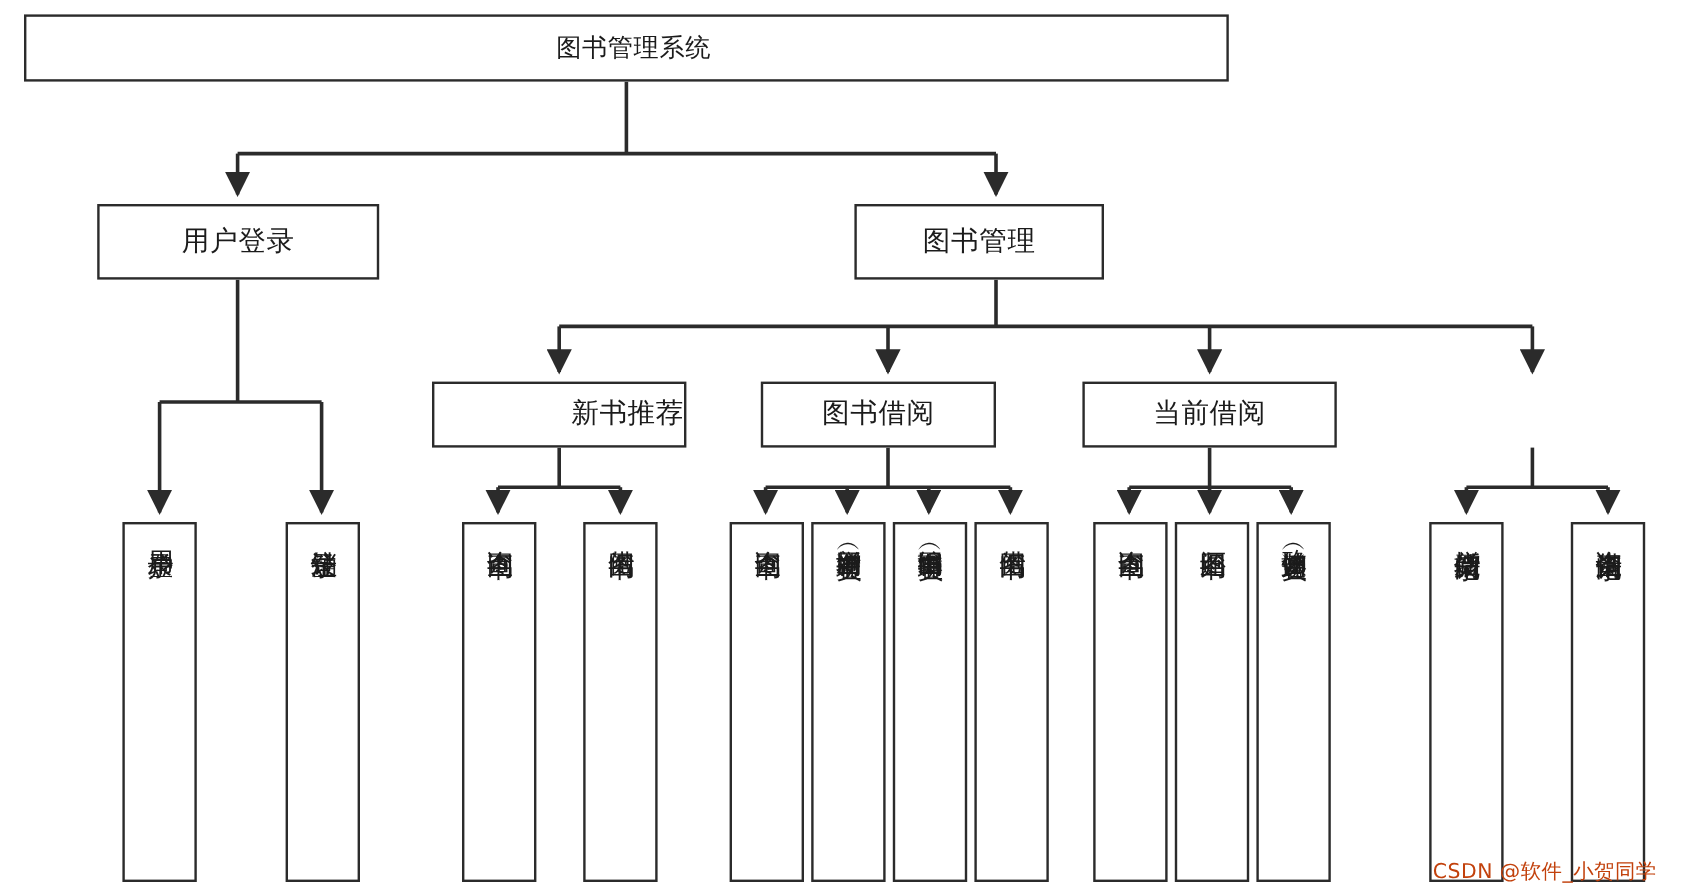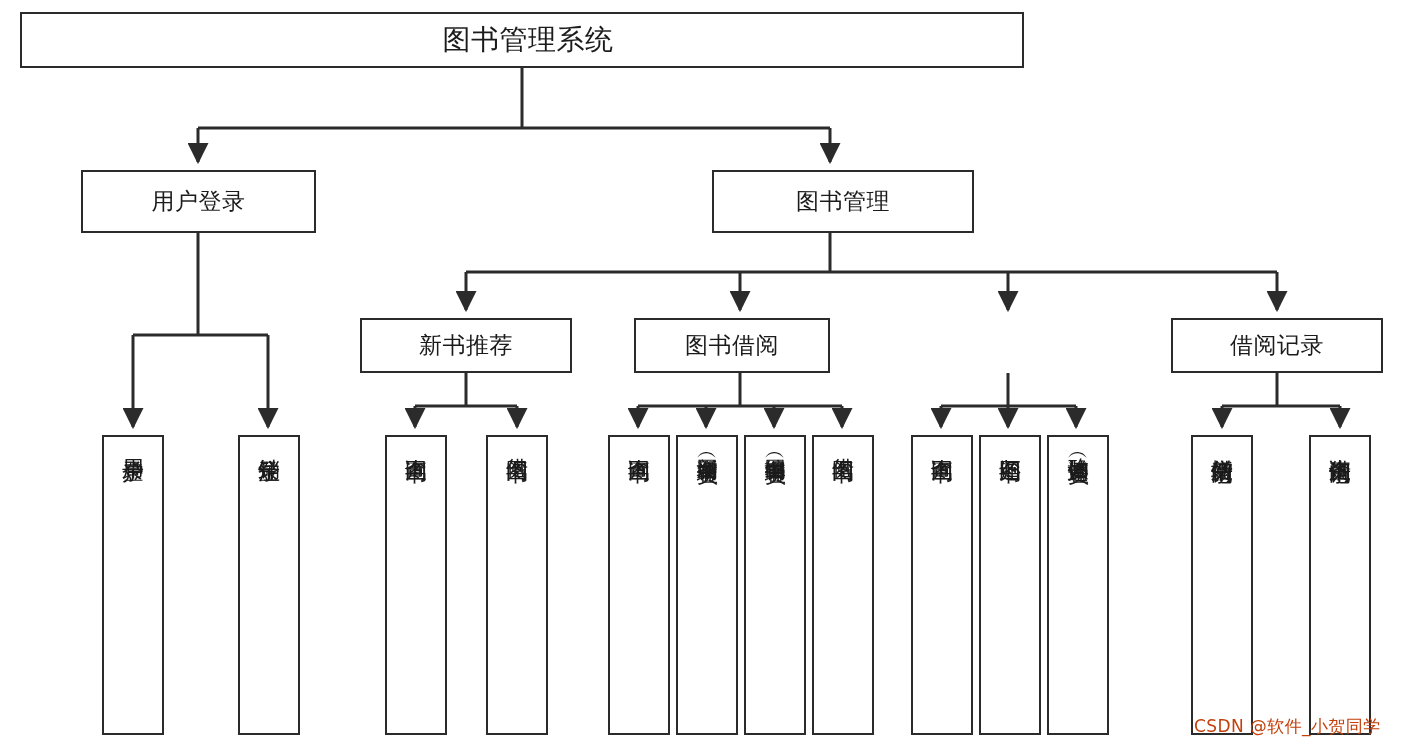--- a/index.html
+++ b/index.html
@@ -41,21 +41,21 @@
     text-align: center;
     line-height: 1.18;
     letter-spacing: 0.5px;
     white-space: nowrap;
   }
   
   .node.h .label {
     font-size: 23px;
   }
   .node.root .label {
-    font-size: 28px;
+    font-size: 21px;
     margin-left: 12px;
   }
   
   .node.v {
     align-items: flex-start;
     justify-content: center;
     padding-top: 4px;
   }
   .node.v .label {
     writing-mode: vertical-rl;
@@ -132,32 +132,32 @@
     </g>
   </svg>
 
   <div class="node h root" style="left:20px; top:12px; width:1004px; height:56px;">
     <span class="label">图书管理系统</span>
   </div>
 
   <div class="node h" style="left:81px; top:170px; width:235px; height:63px;">
     <span class="label">用户登录</span>
   </div>
-  <div class="node h" style="left:712px; top:170px; width:262px; height:63px;">
+  <div class="node h" style="left:712px; top:170px; width:208px; height:63px;">
     <span class="label">图书管理</span>
   </div>
 
-  <div class="node h" style="left:360px; top:318px; width:212px; height:55px;">
+  <div class="node h" style="left:360px; top:318px; width:212px; height:55px;justify-content:flex-end;">
     <span class="label">新书推荐</span>
   </div>
   <div class="node h" style="left:634px; top:318px; width:196px; height:55px;">
     <span class="label">图书借阅</span>
   </div>
-  <div class="node h" style="left:1171px; top:318px; width:212px; height:55px;">
-    <span class="label">借阅记录</span>
+  <div class="node h" style="left:902px; top:318px; width:212px; height:55px;">
+    <span class="label">当前借阅</span>
   </div>
 
   <div class="node v" style="left:102px; top:435px; width:62px; height:300px;">
     <span class="label">用户登录</span>
   </div>
   <div class="node v" style="left:238px; top:435px; width:62px; height:300px;">
     <span class="label">注销登录</span>
   </div>
 
   <div class="node v" style="left:385px; top:435px; width:62px; height:300px;">

